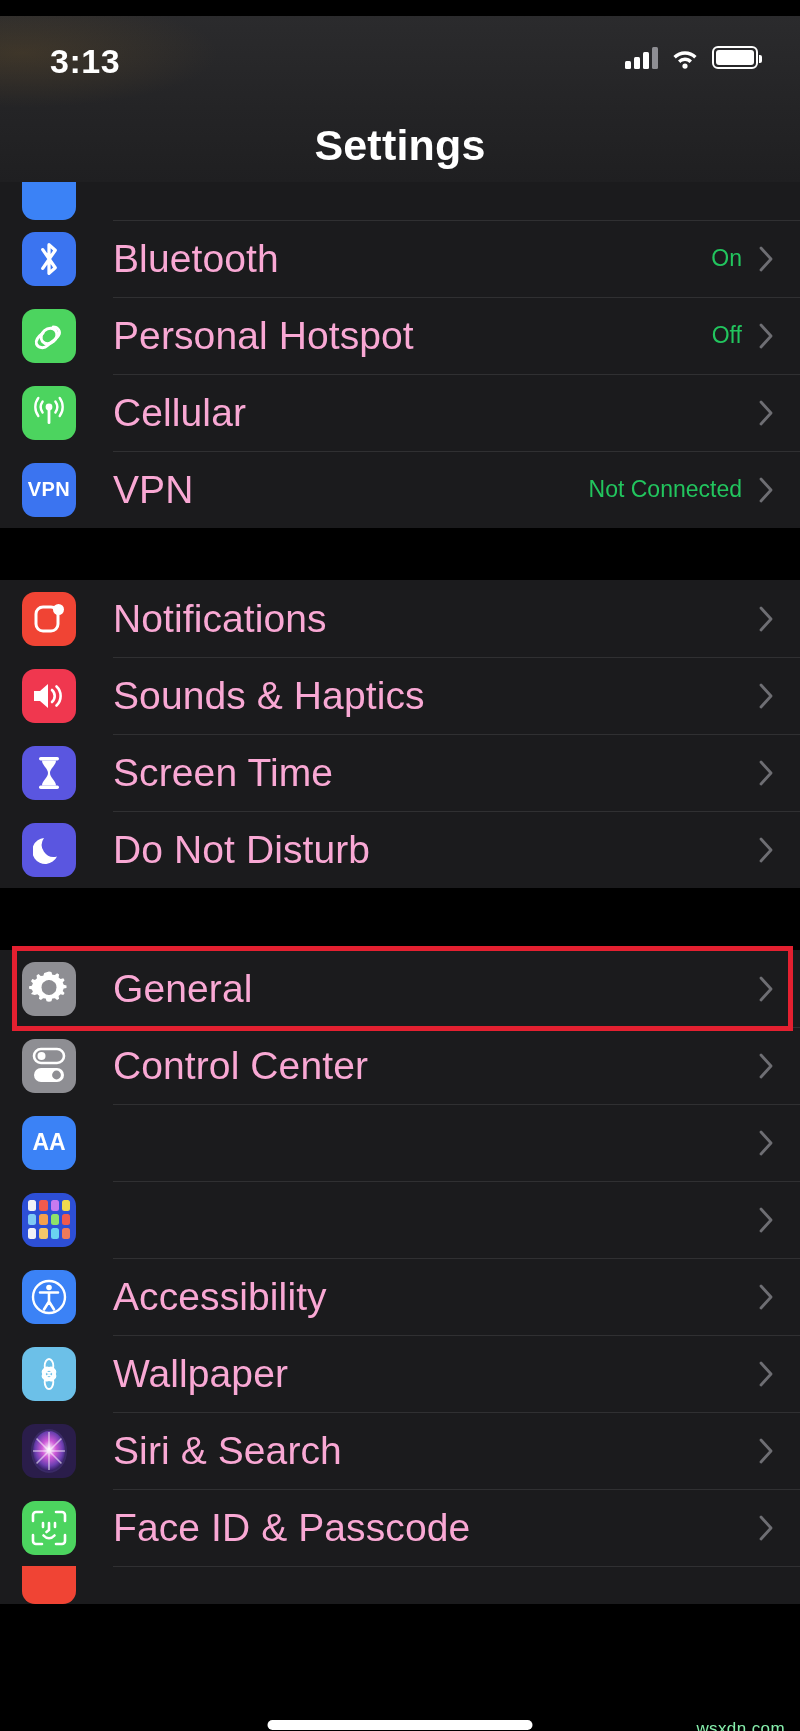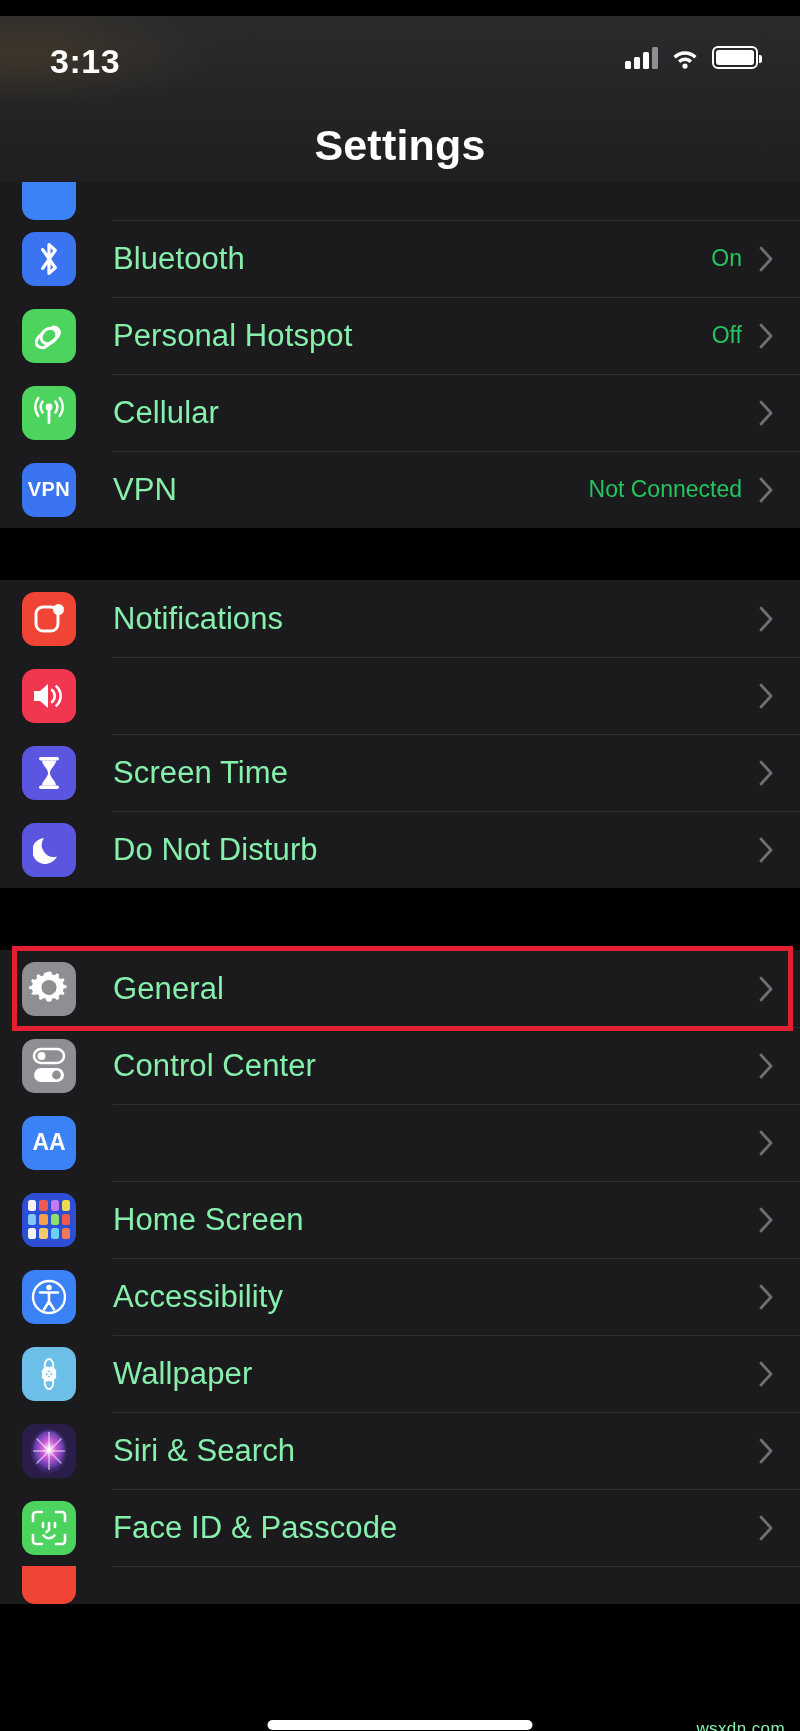--- a/index.html
+++ b/index.html
@@ -74,21 +74,21 @@
   .row .sep {
     position:absolute; left:113px; right:0; top:0; height:1px;
     background:#303032;
   }
   .icon {
     width:54px; height:54px; border-radius:13px; flex:0 0 54px;
     display:flex; align-items:center; justify-content:center;
     overflow:hidden;
   }
   .label {
-    margin-left:37px; color:#86efac; font-size:31px; letter-spacing:.1px; white-space:nowrap;
+    margin-left:37px; color:#f9a8d4; font-size:39px; letter-spacing:.1px; white-space:nowrap;
   }
   .value {
     margin-left:auto; color:#22c55e; font-size:23px; white-space:nowrap;
   }
   .chev {
     margin-left:17px; flex:0 0 auto;
     width:15px; height:26px;
   }
   .chev svg { display:block; }
 
@@ -239,20 +239,21 @@
           </span>
         </div>
         <div class="row">
         <div class="sep"></div>
         <div class="icon" style="background:#f0374f">
             <svg width="40" height="34" viewBox="0 0 40 34">
         <path d="M5 12h6l8-7v24l-8-7H5z" fill="white"></path>
         <path d="M23 11a8 8 0 0 1 0 12M27.5 7.5a13 13 0 0 1 0 19" fill="none" stroke="white" stroke-width="2.6" stroke-linecap="round"></path>
             </svg>
           </div>
+          <div class="label">Sounds &amp; Haptics</div>
           <div class="value"></div>
           <span class="chev">
     <svg width="15" height="26" viewBox="0 0 15 26">
               <path d="M2 2l10 11L2 24" fill="none" stroke="#6e6e73" stroke-width="2.8" stroke-linecap="round" stroke-linejoin="round"></path>
             </svg>
           </span>
         </div>
         <div class="row">
         <div class="sep"></div>
         <div class="icon" style="background:#5a56e0">
@@ -346,21 +347,20 @@
               <b style="background:#7ecaf5"></b>
               <b style="background:#f5a04d"></b>
               <b style="background:#8ee06a"></b>
               <b style="background:#ef5a4d"></b>
               <b style="background:#f2f2f7"></b>
               <b style="background:#f5c86a"></b>
               <b style="background:#6ad2f0"></b>
               <b style="background:#ef7a5a"></b>
             </div>
           </div>
-          <div class="label">Home Screen</div>
           <div class="value"></div>
           <span class="chev">
     <svg width="15" height="26" viewBox="0 0 15 26">
               <path d="M2 2l10 11L2 24" fill="none" stroke="#6e6e73" stroke-width="2.8" stroke-linecap="round" stroke-linejoin="round"></path>
             </svg>
           </span>
         </div>
         <div class="row">
         <div class="sep"></div>
         <div class="icon" style="background:#3b82f6">

